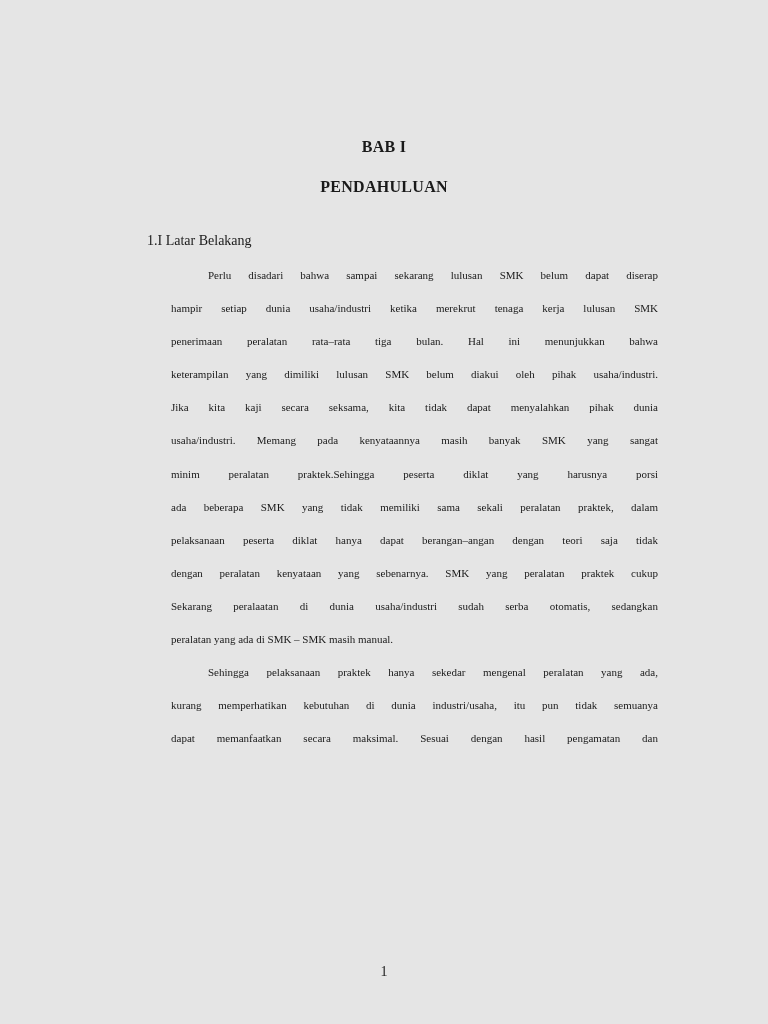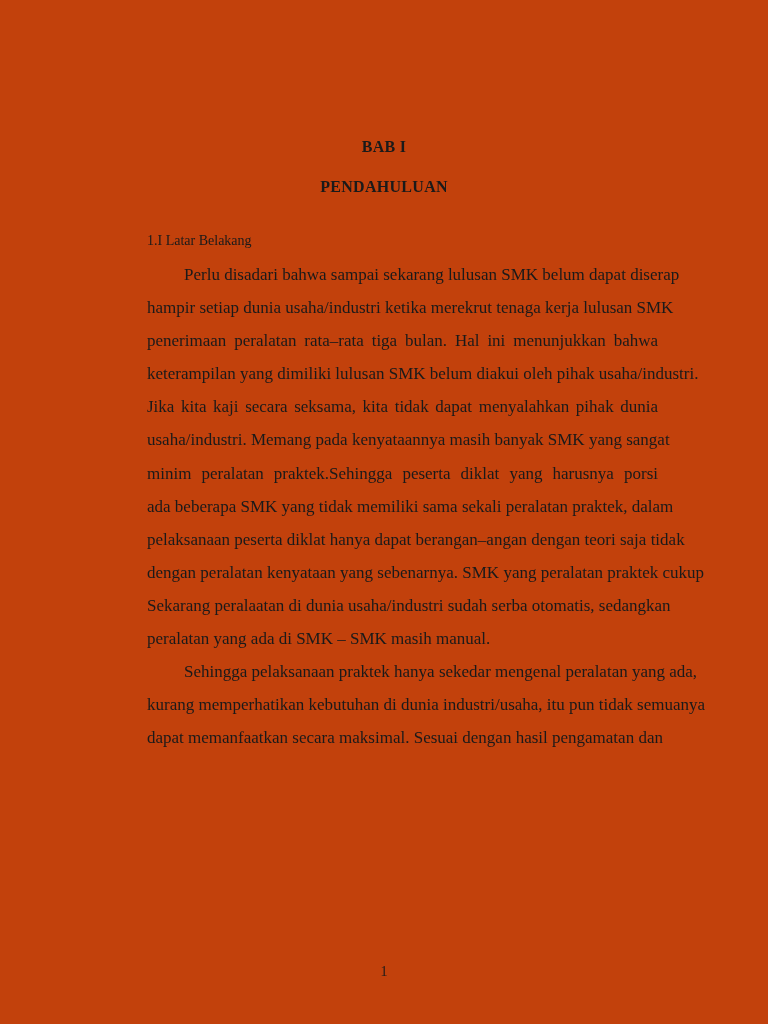--- a/index.html
+++ b/index.html
@@ -1,24 +1,24 @@
 <!DOCTYPE html>
 <html><head>
   <meta charset="utf-8">
   <style>
     html, body { margin: 0; padding: 0; background: #ffffff; }
     body { width: 768px; height: 1024px; position: relative; overflow: hidden;
       font-family: "Liberation Serif", "DejaVu Serif", serif; color: #1a1a1a; }
-    .page { position: absolute; left: 0; top: 0; width: 768px; height: 1024px; background: #c2410c; }
+    .page { position: absolute; left: 0; top: 0; width: 768px; height: 1024px; background: #e5e5e5; }
     .title { position: absolute; left: 0; width: 768px; text-align: center; font-weight: bold; font-size: 16px; letter-spacing: 0.3px; }
     .t1 { top: 138px; }
     .t2 { top: 178px; }
     .heading { position: absolute; left: 147px; top: 233px; font-weight: normal; font-size: 14px; }
     .body { position: absolute; left: 147px; top: 264px; width: 511px; }
-    .line { height: 33.1px; line-height: 22px; font-size: 17px; text-align: justify; text-align-last: justify; white-space: nowrap; overflow: visible; }
+    .line { height: 33.1px; line-height: 22px; font-size: 11px; text-align: justify; text-align-last: justify; white-space: nowrap; overflow: visible; margin-left: 24px; }
     .line.indent { padding-left: 37px; }
     .line.last { text-align-last: left; }
     .pagenum { position: absolute; left: 0; width: 768px; top: 964px; text-align: center; font-size: 14px; }
   </style>
 </head>
 <body>
 
 <div class="page">
   <div class="title t1">BAB I</div>
   <div class="title t2">PENDAHULUAN</div>

